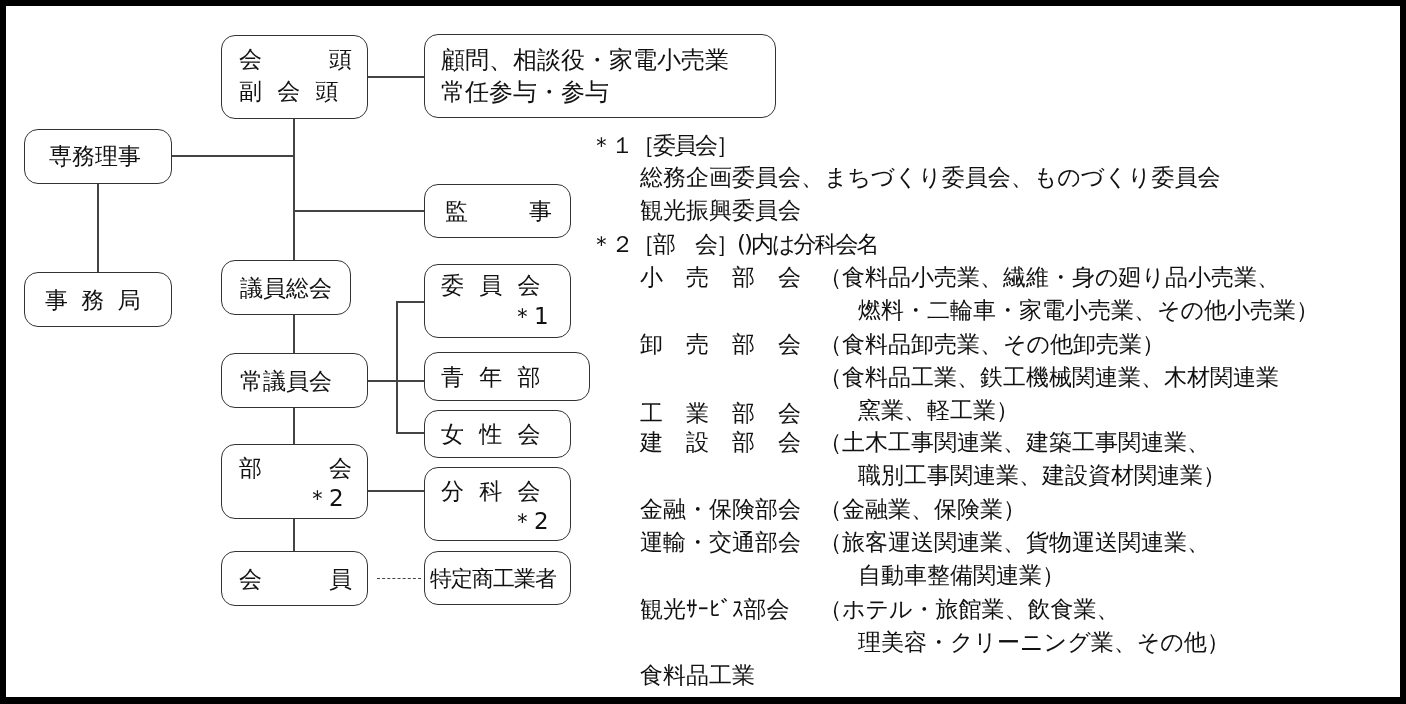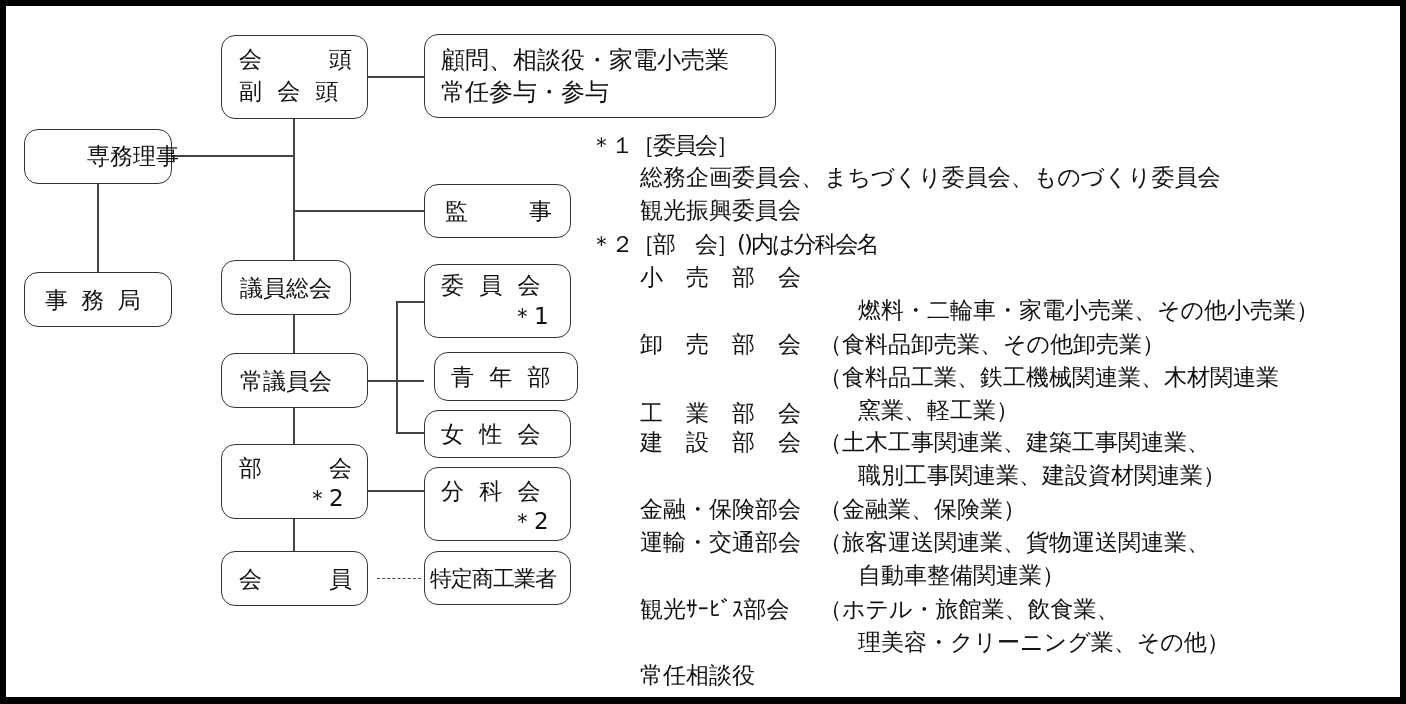--- a/index.html
+++ b/index.html
@@ -37,21 +37,21 @@
     <span class="t" style="left:107px; top:12px;">頭</span>
     <span class="t" style="left:17px; top:44px; letter-spacing:4px;">副 会 頭</span>
   </div>
 
   <div class="box" style="left:418px; top:28px; width:352px; height:84px;">
     <span class="t" style="left:16px; top:13px; font-size:24px;">顧問、相談役・家電小売業</span>
     <span class="t" style="left:16px; top:45px; font-size:24px;">常任参与・参与</span>
   </div>
 
   <div class="box" style="left:18px; top:123px; width:148px; height:55px;">
-    <span class="t" style="left:24px; top:15px;margin-left:38px;">専務理事</span>
+    <span class="t" style="left:24px; top:15px;">専務理事</span>
   </div>
 
   <div class="box" style="left:418px; top:178px; width:147px; height:54px;">
     <span class="t" style="left:20px; top:15px;">監</span>
     <span class="t" style="left:104px; top:15px;">事</span>
   </div>
 
   <div class="box" style="left:18px; top:266px; width:148px; height:55px;">
     <span class="t" style="left:20px; top:16px; letter-spacing:3px;">事 務 局</span>
   </div>
@@ -62,21 +62,21 @@
 
   <div class="box" style="left:418px; top:258px; width:147px; height:74px;">
     <span class="t" style="left:16px; top:9px; letter-spacing:4px;">委 員 会</span>
     <span class="t" style="left:86px; top:40px;">＊1</span>
   </div>
 
   <div class="box" style="left:215px; top:347px; width:147px; height:55px;">
     <span class="t" style="left:18px; top:16px;">常議員会</span>
   </div>
 
-  <div class="box" style="left:428px; top:346px; width:144px; height:49px;">
+  <div class="box" style="left:418px; top:346px; width:166px; height:49px;">
     <span class="t" style="left:16px; top:13px; letter-spacing:4px;">青 年 部</span>
   </div>
 
   <div class="box" style="left:418px; top:404px; width:147px; height:48px;">
     <span class="t" style="left:16px; top:12px; letter-spacing:4px;">女 性 会</span>
   </div>
 
   <div class="box" style="left:215px; top:438px; width:147px; height:75px;">
     <span class="t" style="left:17px; top:12px;">部</span>
     <span class="t" style="left:107px; top:12px;">会</span>
@@ -97,20 +97,21 @@
     <span class="t" style="left:5px; top:16px; font-size:22px; letter-spacing:-1px;">特定商工業者</span>
   </div>
 
   <div class="note" style="left:584px; top:128px; letter-spacing:-2px;">＊１［委員会］</div>
   <div class="note" style="left:634px; top:160px;">総務企画委員会、まちづくり委員会、ものづくり委員会</div>
   <div class="note" style="left:634px; top:193px;">観光振興委員会</div>
 
   <div class="note" style="left:584px; top:227px; letter-spacing:-2px;">＊２［部　会］()内は分科会名</div>
 
   <div class="note" style="left:634px; top:260px;">小　売　部　会</div>
+  <div class="note" style="left:813px; top:260px;">（食料品小売業、繊維・身の廻り品小売業、</div>
   <div class="note" style="left:852px; top:293px;">燃料・二輪車・家電小売業、その他小売業）</div>
 
   <div class="note" style="left:634px; top:327px;">卸　売　部　会</div>
   <div class="note" style="left:813px; top:327px;">（食料品卸売業、その他卸売業）</div>
 
   <div class="note" style="left:634px; top:360px;margin-top:36px;">工　業　部　会</div>
   <div class="note" style="left:813px; top:360px;">（食料品工業、鉄工機械関連業、木材関連業</div>
   <div class="note" style="left:852px; top:393px;">窯業、軽工業）</div>
 
   <div class="note" style="left:634px; top:425px;">建　設　部　会</div>
@@ -121,14 +122,14 @@
   <div class="note" style="left:813px; top:492px;">（金融業、保険業）</div>
 
   <div class="note" style="left:634px; top:525px;">運輸・交通部会</div>
   <div class="note" style="left:813px; top:525px;">（旅客運送関連業、貨物運送関連業、</div>
   <div class="note" style="left:852px; top:558px;">自動車整備関連業）</div>
 
   <div class="note" style="left:634px; top:592px;">観光ｻｰﾋﾞｽ部会</div>
   <div class="note" style="left:813px; top:592px;">（ホテル・旅館業、飲食業、</div>
   <div class="note" style="left:852px; top:625px;">理美容・クリーニング業、その他）</div>
 
-  <div class="note" style="left:634px; top:658px;">常任相談役</div>
+  <div class="note" style="left:634px; top:658px;">食料品工業</div>
 </div>
 
 </body></html>

